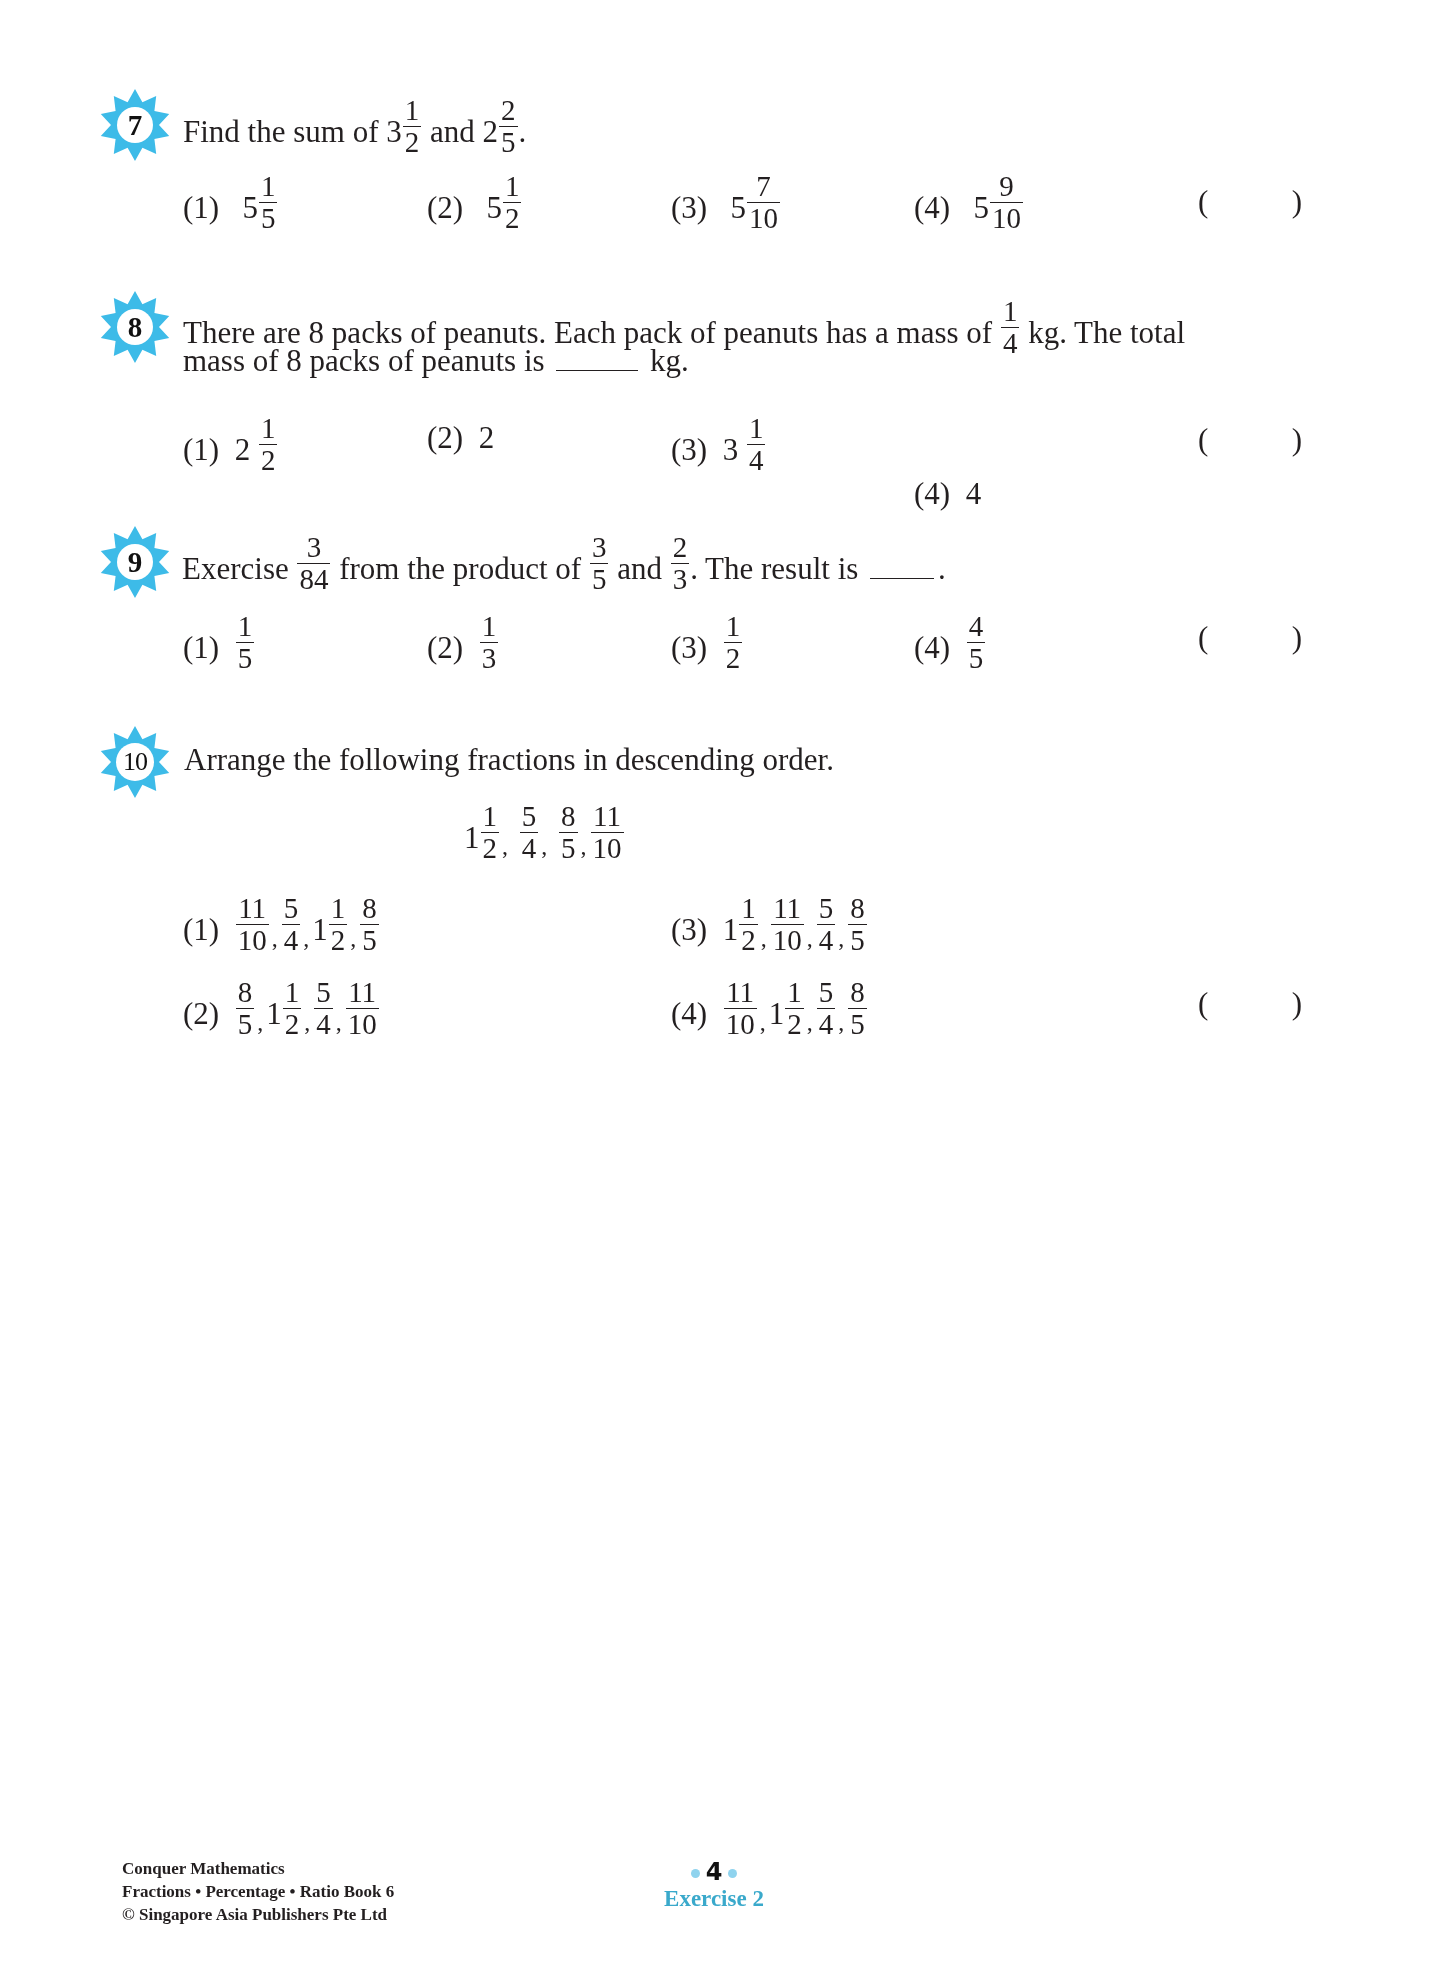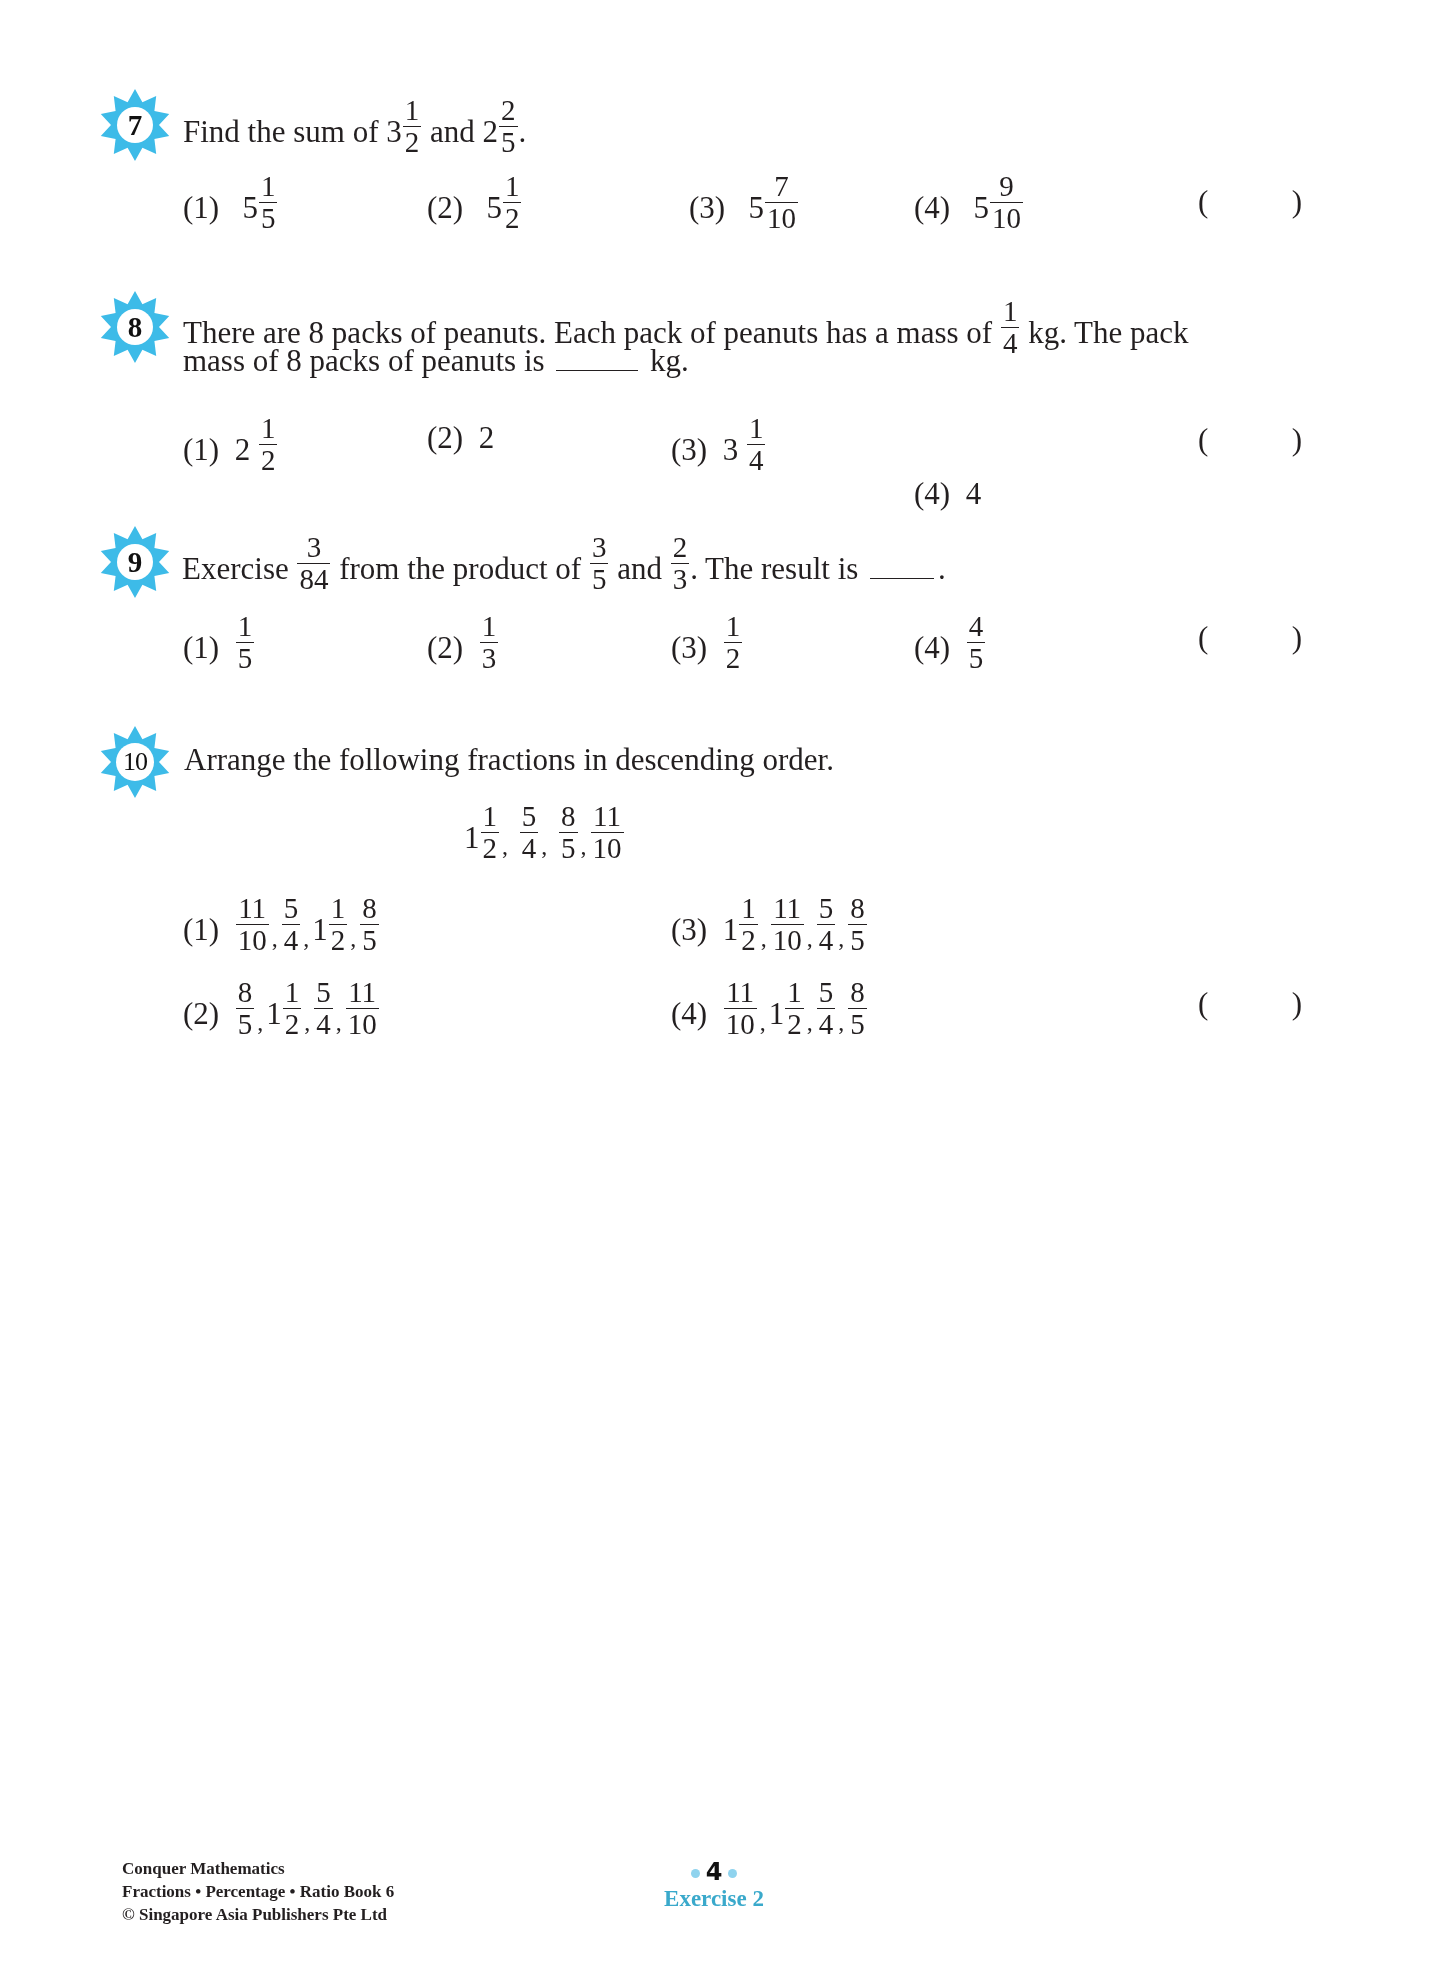--- a/index.html
+++ b/index.html
@@ -55,21 +55,21 @@
       <span class="n">1</span>
       <span class="d">5</span>
     </span>
 </div>
 <div class="abs opt" style="left:427px; top:180px;">
   <span>(2)</span>&nbsp;&nbsp;&nbsp;<span class="whole">5</span><span class="frac">
       <span class="n">1</span>
       <span class="d">2</span>
     </span>
 </div>
-<div class="abs opt" style="left:689px; top:180px;">
+<div class="abs opt" style="left:671px; top:180px;">
   <span>(3)</span>&nbsp;&nbsp;&nbsp;<span class="whole">5</span><span class="frac">
       <span class="n">7</span>
       <span class="d">10</span>
     </span>
 </div>
 <div class="abs opt" style="left:914px; top:180px;">
   <span>(4)</span>&nbsp;&nbsp;&nbsp;<span class="whole">5</span><span class="frac">
       <span class="n">9</span>
       <span class="d">10</span>
     </span>
@@ -84,21 +84,21 @@
     <polygon fill="#3dbbe8" points="0,-36 7.4,-22.8 21.2,-29.1 19.4,-14.1 34.2,-11.1 24,0 34.2,11.1 19.4,14.1 21.2,29.1 7.4,22.8 0,36 -7.4,22.8 -21.2,29.1 -19.4,14.1 -34.2,11.1 -24,0 -34.2,-11.1 -19.4,-14.1 -21.2,-29.1 -7.4,-22.8"></polygon>
     <circle r="18" fill="#ffffff"></circle>
   </svg>
   <div class="num">8</div>
 </div>
 
 <div class="abs q-text" style="left:183px; top:305px;">
   <span>There are 8 packs of peanuts. Each pack of peanuts has a mass of </span><span class="frac">
       <span class="n">1</span>
       <span class="d">4</span>
-    </span><span> kg. The pack</span>
+    </span><span> kg. The total</span>
 </div>
 <div class="abs q-text" style="left:183px; top:345px;">
   <span>mass of 8 packs of peanuts is </span><span class="blank"></span><span> kg.</span>
 </div>
 
 <div class="abs opt" style="left:183px; top:422px;">
   <span>(1)</span>&nbsp;&nbsp;<span class="whole">2</span>&nbsp;<span class="frac">
       <span class="n">1</span>
       <span class="d">2</span>
     </span>

